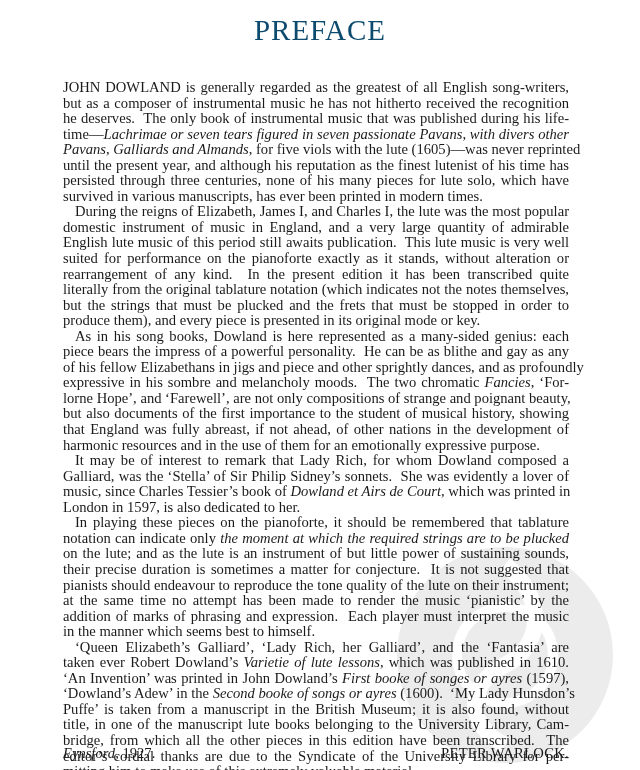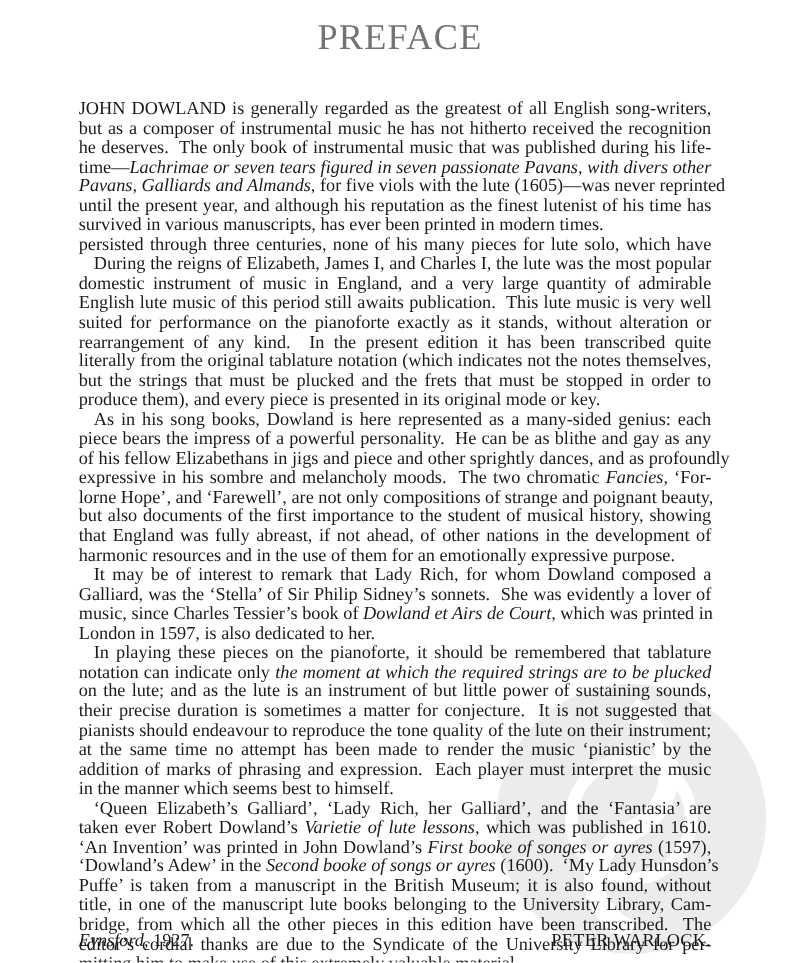--- a/index.html
+++ b/index.html
@@ -26,21 +26,21 @@
     .page-title {
       position: absolute;
       top: 14px;
       left: 0;
       width: 640px;
       text-align: center;
       font-size: 29px;
       letter-spacing: 1px;
       font-weight: normal;
       margin: 0;
-      color: #737373;
+      color: #0c4a6e;
     }
     .body-text {
       position: absolute;
       top: 80px;
       left: 63px;
       width: 506px;
       font-size: 14.6px;
       line-height: 15.55px;
     }
     .line {
@@ -83,22 +83,22 @@
 <h1 class="page-title">PREFACE</h1>
 
 <div class="body-text" id="body-text">
     <div>
       <div class="line"><span>JOHN DOWLAND is generally regarded as the greatest of all English song-writers,</span></div>
       <div class="line"><span>but as a composer of instrumental music he has not hitherto received the recognition</span></div>
       <div class="line"><span>he deserves.  The only book of instrumental music that was published during his life-</span></div>
       <div class="line"><span>time—</span><span class="it">Lachrimae or seven tears figured in seven passionate Pavans</span><span>, </span><span class="it">with divers other</span></div>
       <div class="line"><span class="it">Pavans</span><span>, </span><span class="it">Galliards and Almands</span><span>, for five viols with the lute (1605)—was never reprinted</span></div>
       <div class="line"><span>until the present year, and although his reputation as the finest lutenist of his time has</span></div>
+      <div class="line"><span>persisted through three centuries, none of his many pieces for lute solo, which have</span></div>
       <div class="line last"><span>survived in various manuscripts, has ever been printed in modern times.</span></div>
-      <div class="line"><span>persisted through three centuries, none of his many pieces for lute solo, which have</span></div>
     </div>
     <div>
       <div class="line indent"><span>During the reigns of Elizabeth, James I, and Charles I, the lute was the most popular</span></div>
       <div class="line"><span>domestic instrument of music in England, and a very large quantity of admirable</span></div>
       <div class="line"><span>English lute music of this period still awaits publication.  This lute music is very well</span></div>
       <div class="line"><span>suited for performance on the pianoforte exactly as it stands, without alteration or</span></div>
       <div class="line"><span>rearrangement of any kind.  In the present edition it has been transcribed quite</span></div>
       <div class="line"><span>literally from the original tablature notation (which indicates not the notes themselves,</span></div>
       <div class="line"><span>but the strings that must be plucked and the frets that must be stopped in order to</span></div>
       <div class="line last"><span>produce them), and every piece is presented in its original mode or key.</span></div>

